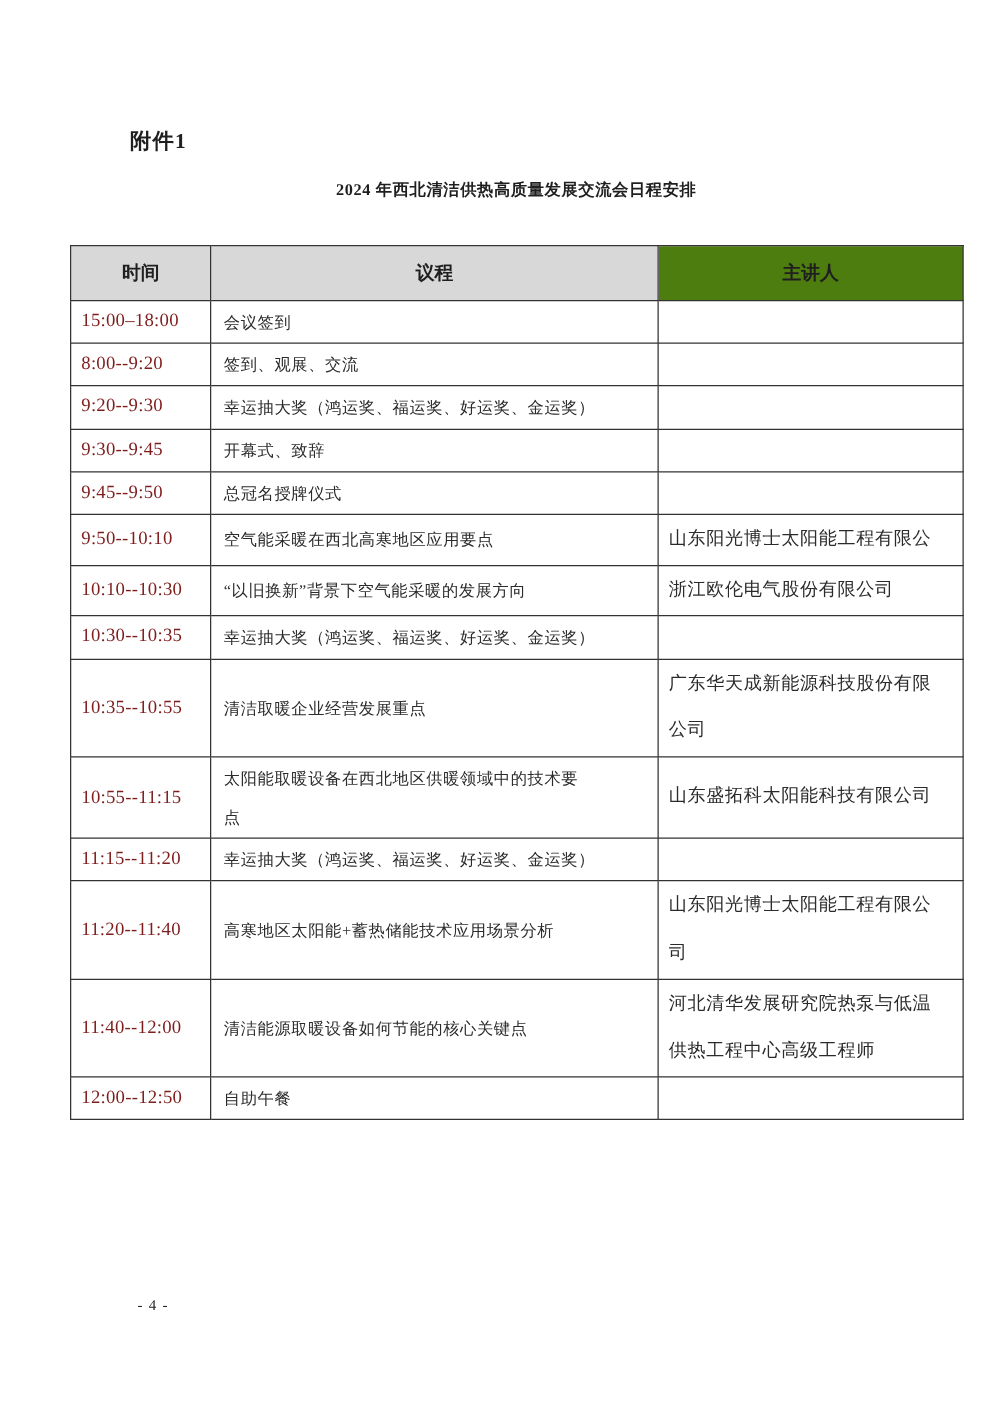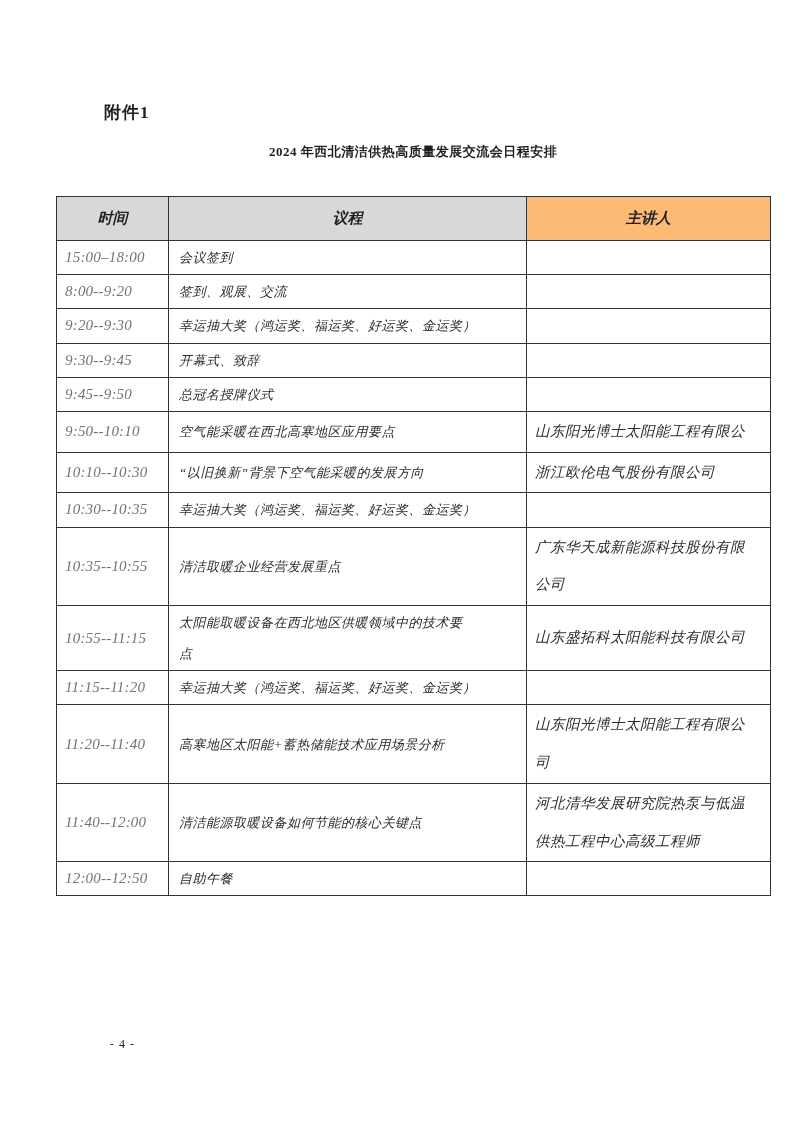--- a/index.html
+++ b/index.html
@@ -32,48 +32,47 @@
     font-weight: bold;
     letter-spacing: 0.5px;
   }
   table.schedule {
     position: absolute;
     top: 196px;
     left: 40px;
     width: 714px;
     border-collapse: collapse;
     table-layout: fixed;
-    font-style: italic;
   }
   .schedule col.c-time    { width: 112px; }
   .schedule col.c-agenda  { width: 358px; }
   .schedule col.c-speaker { width: 244px; }
   .schedule th, .schedule td {
     border: 1.5px solid #333333;
     vertical-align: middle;
     overflow: hidden;
   }
   .schedule th {
     height: 41px;
     font-size: 15px;
     font-weight: bold;
     text-align: center;
-    background: #fdba74;
+    background: #4d7c0f;
   }
   .schedule th.shaded { background: #d8d8d8; }
   .date-row td {
     height: 30px;
     font-size: 15px;
     font-weight: bold;
     text-align: center;
     padding: 1px 0;
   }
   .item-row td.time {
     font-size: 15px;
-    color: #737373;
+    color: #7f1d1d;
     padding: 1px 2px 1px 8px;
     white-space: nowrap;
     letter-spacing: 0.2px;
   }
   .item-row td.agenda {
     font-size: 13px;
     color: #2b2b2b;
     padding: 1px 8px 1px 10px;
     line-height: 2.4;
     white-space: pre-line;

